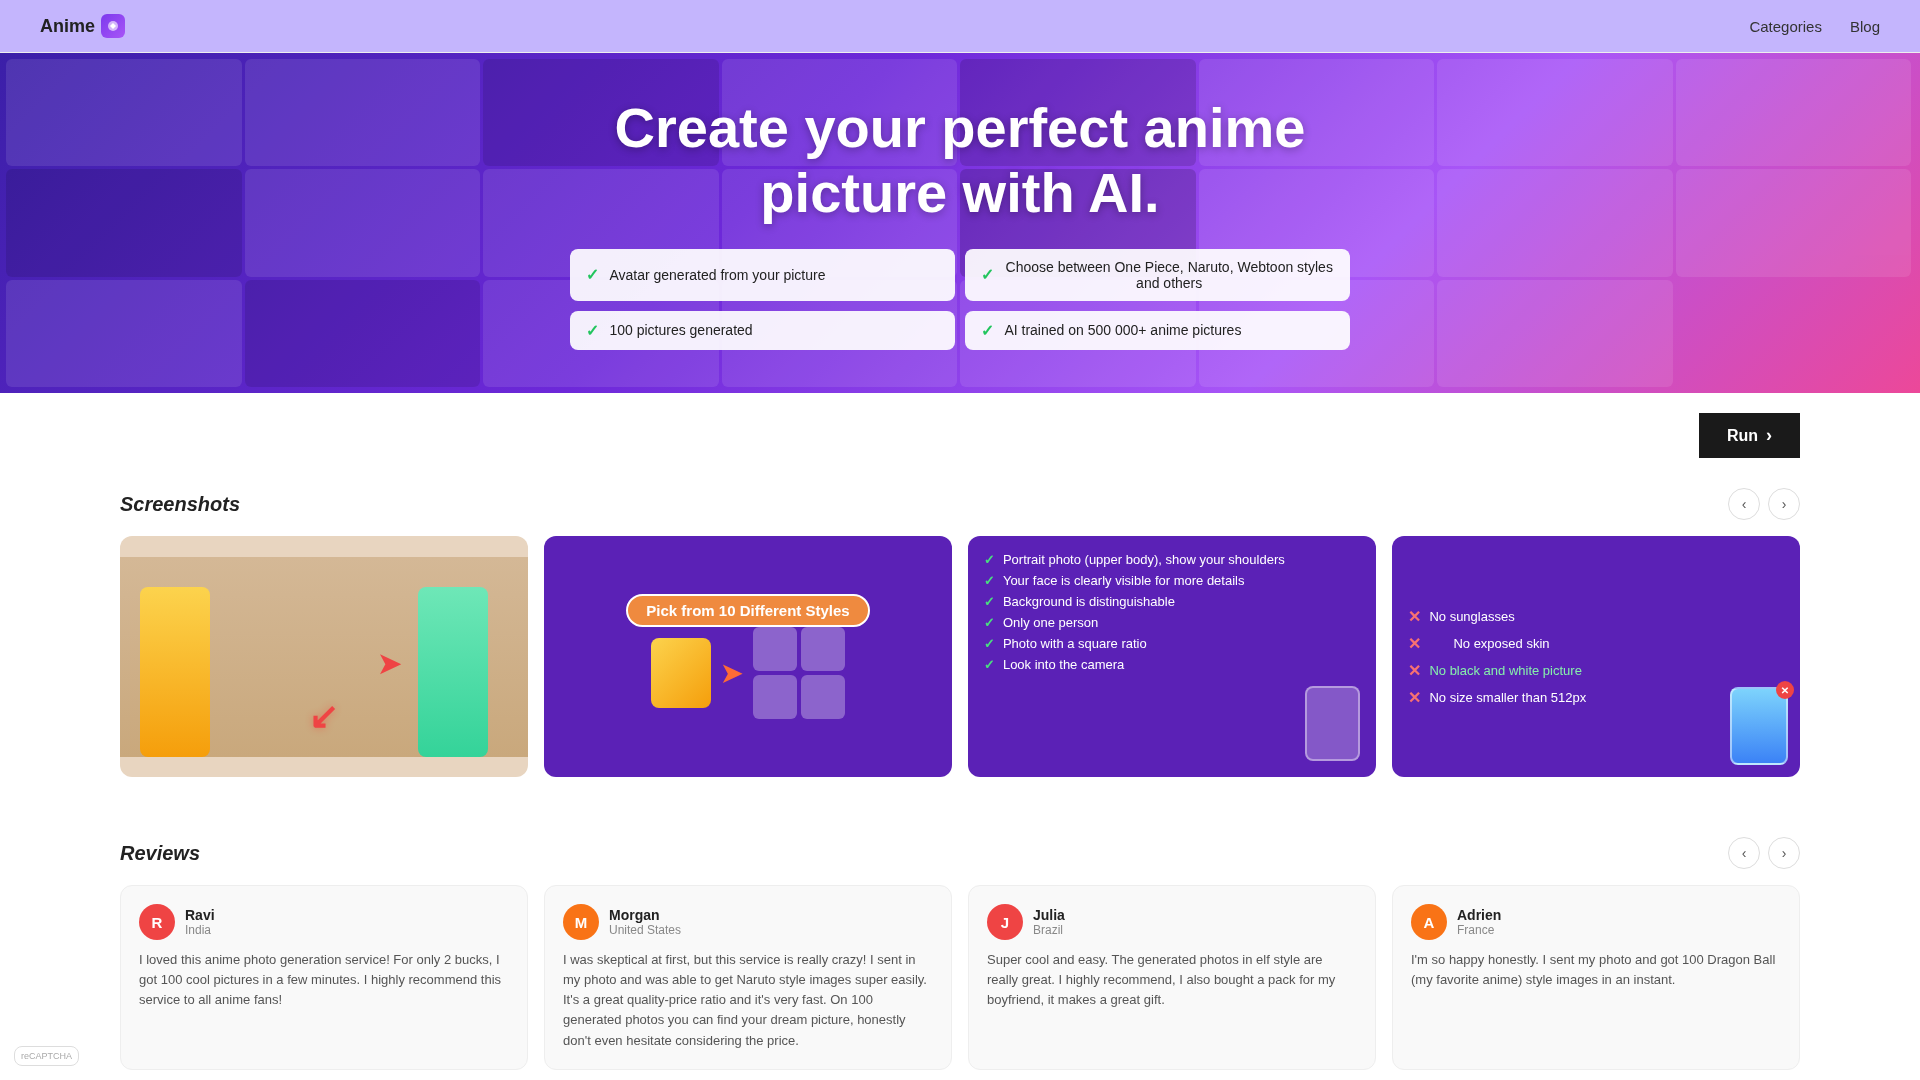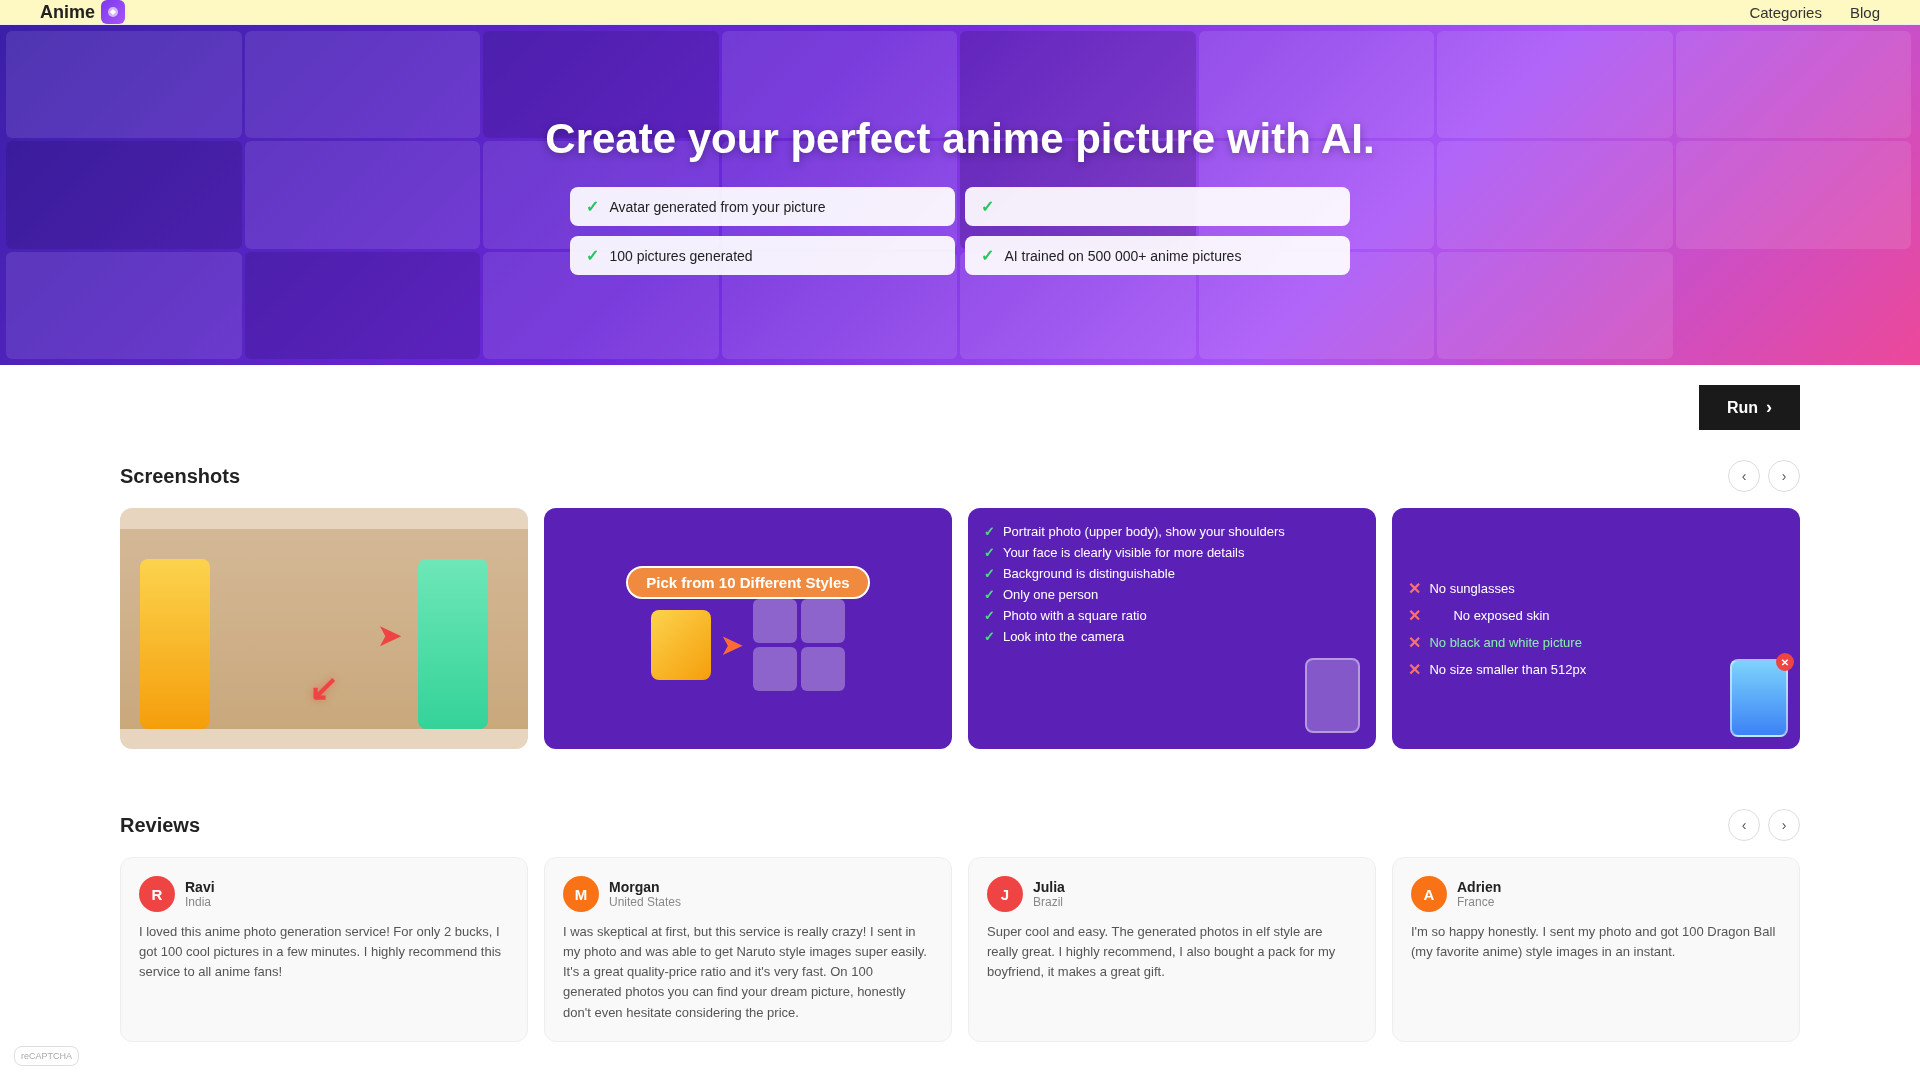--- a/index.html
+++ b/index.html
@@ -1,41 +1,41 @@
 <!DOCTYPE html>
 <html><head>
   <meta charset="utf-8">
   <style>
     * { margin: 0; padding: 0; box-sizing: border-box; }
     body { font-family: -apple-system, BlinkMacSystemFont, 'Segoe UI', sans-serif; background: #fff; color: #333; overflow-x: hidden; }
 
     
-    .nav { display: flex; align-items: center; justify-content: space-between; padding: 0 40px; background: #fef9c3; border-bottom: 1px solid #eee; position: sticky; top: 0; z-index: 100; }
+    .nav { display: flex; align-items: center; justify-content: space-between; padding: 14px 40px; background: #c4b5fd; border-bottom: 1px solid #eee; position: sticky; top: 0; z-index: 100; }
     .nav-logo { display: flex; align-items: center; gap: 6px; font-weight: 700; font-size: 18px; color: #222; }
     .logo-badge { background: linear-gradient(135deg, #7c3aed, #a855f7); border-radius: 6px; width: 24px; height: 24px; display: flex; align-items: center; justify-content: center; font-size: 12px; color: #fff; font-weight: 900; }
     .nav-links { display: flex; gap: 28px; align-items: center; }
     .nav-links a { text-decoration: none; color: #333; font-size: 15px; font-weight: 500; }
 
     
     .hero { position: relative; background: linear-gradient(135deg, #3b1fa8 0%, #6d28d9 40%, #a855f7 70%, #ec4899 100%); min-height: 340px; display: flex; align-items: center; justify-content: center; overflow: hidden; }
     .hero-content { position: relative; z-index: 2; text-align: center; padding: 30px 20px; max-width: 900px; }
-    .hero-title { font-size: 42px; font-weight: 800; color: #fff; text-shadow: 0 2px 8px rgba(0,0,0,0.3); margin-bottom: 24px; line-height: 1.15; }
+    .hero-title { font-size: 56px; font-weight: 800; color: #fff; text-shadow: 0 2px 8px rgba(0,0,0,0.3); margin-bottom: 24px; line-height: 1.15; }
     .hero-features { display: grid; grid-template-columns: 1fr 1fr; gap: 10px; max-width: 780px; margin: 0 auto; }
     .hero-feature { background: rgba(255,255,255,0.92); border-radius: 8px; padding: 10px 16px; display: flex; align-items: center; gap: 10px; font-size: 14px; color: #222; font-weight: 500; }
     .check-icon { color: #22c55e; font-size: 16px; font-weight: 700; flex-shrink: 0; }
 
     
     .run-btn-wrap { display: flex; justify-content: flex-end; padding: 20px 120px 0; }
     .run-btn { background: #1a1a1a; color: #fff; border: none; border-radius: 0; padding: 12px 28px; font-size: 16px; font-weight: 600; cursor: pointer; display: flex; align-items: center; gap: 8px; }
     .run-btn-arrow { font-size: 18px; }
 
     
     .section { padding: 30px 120px; }
     .section-header { display: flex; align-items: center; justify-content: space-between; margin-bottom: 16px; }
-    .section-title { font-size: 20px; font-weight: 700; color: #222; }
+    .section-title { font-size: 20px; font-weight: 700; color: #222; font-style: italic; }
     .nav-arrows { display: flex; gap: 8px; }
     .nav-arrow { width: 32px; height: 32px; border-radius: 50%; border: 1px solid #ddd; background: #fff; cursor: pointer; display: flex; align-items: center; justify-content: center; font-size: 14px; color: #555; }
 
     
     .screenshots-grid { display: grid; grid-template-columns: repeat(4, 1fr); gap: 16px; }
     .screenshot-card { border-radius: 12px; overflow: hidden; min-height: 200px; }
     .card-photo { background: #f5f5f5; position: relative; min-height: 200px; }
     .card-styles { background: #5b21b6; padding: 16px; min-height: 200px; display: flex; flex-direction: column; align-items: center; justify-content: center; }
     .styles-label { background: rgba(255,150,50,0.9); color: #fff; font-weight: 700; font-size: 15px; border-radius: 20px; padding: 6px 18px; border: 2px solid #fff; }
     .card-checklist { background: #5b21b6; padding: 16px; min-height: 200px; display: flex; flex-direction: column; justify-content: center; gap: 6px; }
@@ -113,20 +113,21 @@
 
   <div class="hero-content">
     <h1 class="hero-title">Create your perfect anime picture with AI.</h1>
     <div class="hero-features">
       <div class="hero-feature">
         <span class="check-icon">✓</span>
         <span>Avatar generated from your picture</span>
       </div>
       <div class="hero-feature">
         <span class="check-icon">✓</span>
+        <span>Choose between One Piece, Naruto, Webtoon styles and others</span>
       </div>
       <div class="hero-feature">
         <span class="check-icon">✓</span>
         <span>100 pictures generated</span>
       </div>
       <div class="hero-feature">
         <span class="check-icon">✓</span>
         <span>AI trained on 500 000+ anime pictures</span>
       </div>
     </div>

